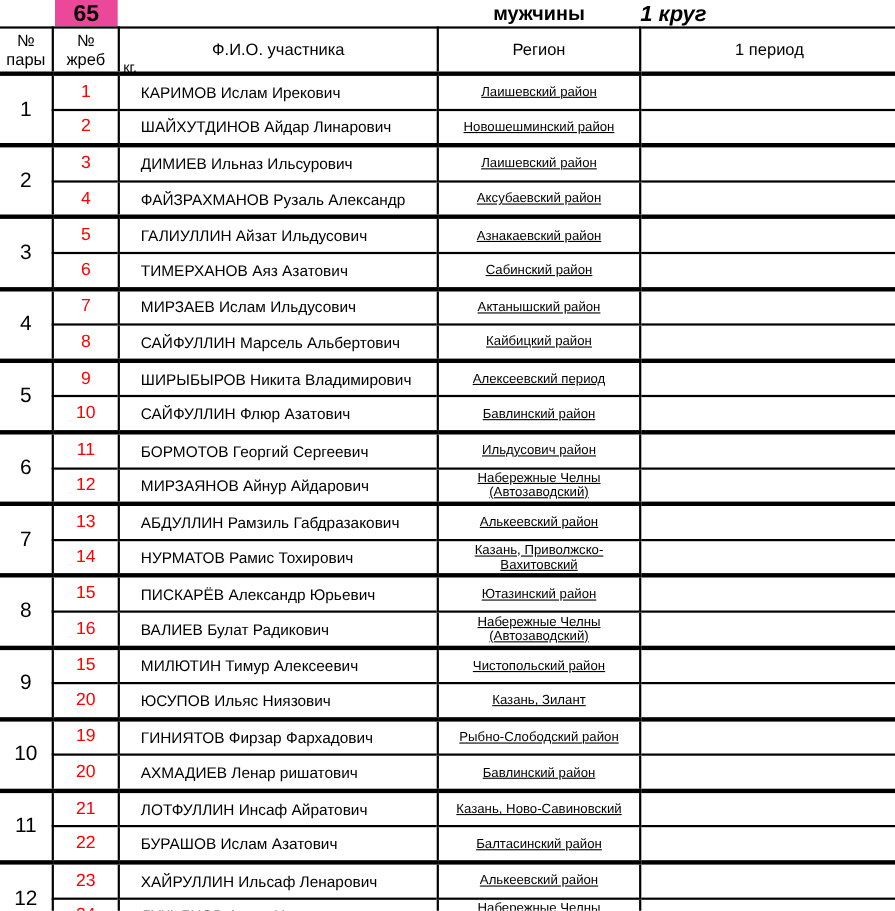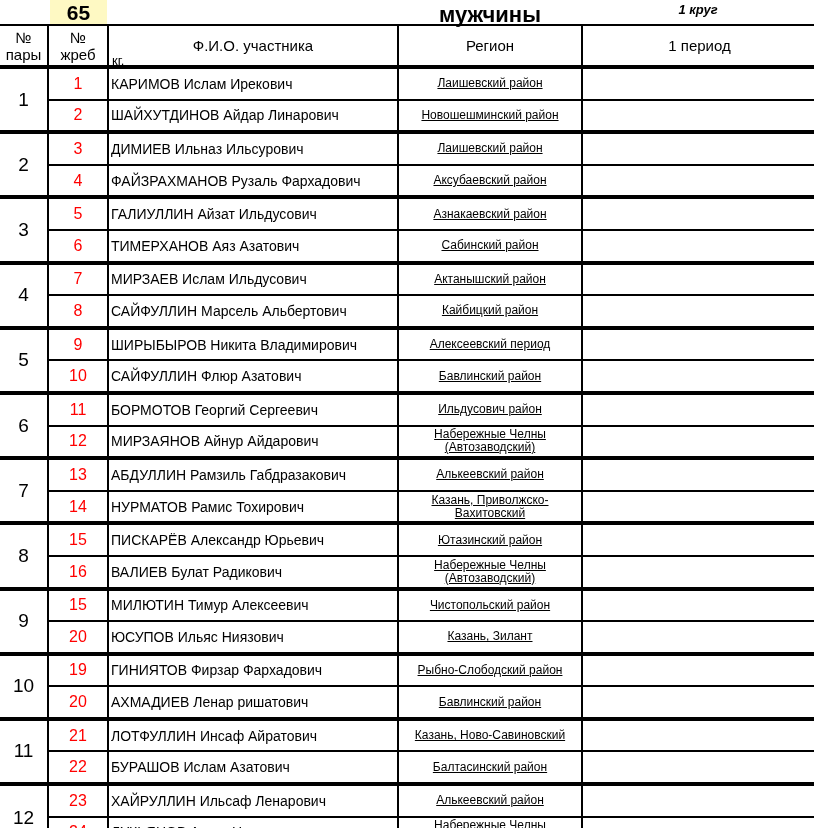--- a/index.html
+++ b/index.html
@@ -1,35 +1,35 @@
 <!DOCTYPE html>
 <html><head>
 <meta charset="utf-8">
 <style>
   html, body { margin: 0; padding: 0; background: #ffffff; }
   body { width: 814px; height: 828px; position: relative; overflow: hidden;
          font-family: "Liberation Sans", sans-serif; color: #000; }
   .top { position: absolute; left: 0; top: 0; width: 814px; height: 25px; }
   .weight { position: absolute; left: 50px; top: 0; width: 57px; height: 24px;
-            background: #fef9c3; font-weight: bold; font-size: 21px; text-align: center; line-height: 26px; }
+            background: #ec4899; font-weight: bold; font-size: 21px; text-align: center; line-height: 26px; }
   .unit { position: absolute; left: 112px; top: 5px; font-size: 13px; margin-top: 48px; }
-  .gender { position: absolute; left: 398px; width: 184px; top: 2px; font-size: 22px;
+  .gender { position: absolute; left: 398px; width: 184px; top: 2px; font-size: 18px;
             font-weight: bold; text-align: center; }
-  .round { position: absolute; left: 582px; width: 232px; top: 2px; font-size: 13px;
-           font-weight: bold; font-style: italic; text-align: center; }
+  .round { position: absolute; left: 582px; width: 232px; top: 2px; font-size: 20px;
+           font-weight: bold; font-style: italic; text-align: left; }
   table { position: absolute; left: 0; top: 24px; border-collapse: collapse; table-layout: fixed; width: 816px; }
   td, th { border-left: 2px solid #000; border-right: 2px solid #000; padding: 0; text-align: center; vertical-align: middle; overflow: hidden; }
   th { font-weight: normal; font-size: 15px; height: 39px; border-top: 2px solid #000; border-bottom: 4px solid #000; line-height: 17px; }
   td { height: 29.6px; }
   tr.first td { border-top: 4px solid #000; }
   tr.second td { border-top: 2px solid #000; }
   td.pair { font-size: 19px; border-top: 4px solid #000; border-left: none; }
   th.pairh { border-left: none; }
   td.draw { color: #ff0000; font-size: 16px; }
-  td.name { text-align: left; padding-left: 2px; font-size: 14px; white-space: nowrap; }
+  td.name { text-align: left; padding-left: 19px; font-size: 14px; white-space: nowrap; }
   td.region { font-size: 12px; line-height: 13px; text-decoration: underline; }
   td.period { border-right: none; }
   th.periodh { border-right: none; }
   tbody tr:last-child td { border-bottom: 4px solid #000; }
 </style>
 </head>
 <body>
 
 <div class="top">
   <div class="weight">65</div>
@@ -77,21 +77,21 @@
       </tr>
       <tr class="first">
         <td class="pair" rowspan="2">2</td>
         <td class="draw">3</td>
         <td class="name">ДИМИЕВ Ильназ Ильсурович</td>
         <td class="region">Лаишевский район</td>
         <td class="period"></td>
       </tr>
       <tr class="second">
         <td class="draw">4</td>
-        <td class="name">ФАЙЗРАХМАНОВ Рузаль Фархадович</td>
+        <td class="name">ФАЙЗРАХМАНОВ Рузаль Александр</td>
         <td class="region">Аксубаевский район</td>
         <td class="period"></td>
       </tr>
       <tr class="first">
         <td class="pair" rowspan="2">3</td>
         <td class="draw">5</td>
         <td class="name">ГАЛИУЛЛИН Айзат Ильдусович</td>
         <td class="region">Азнакаевский район</td>
         <td class="period"></td>
       </tr>

